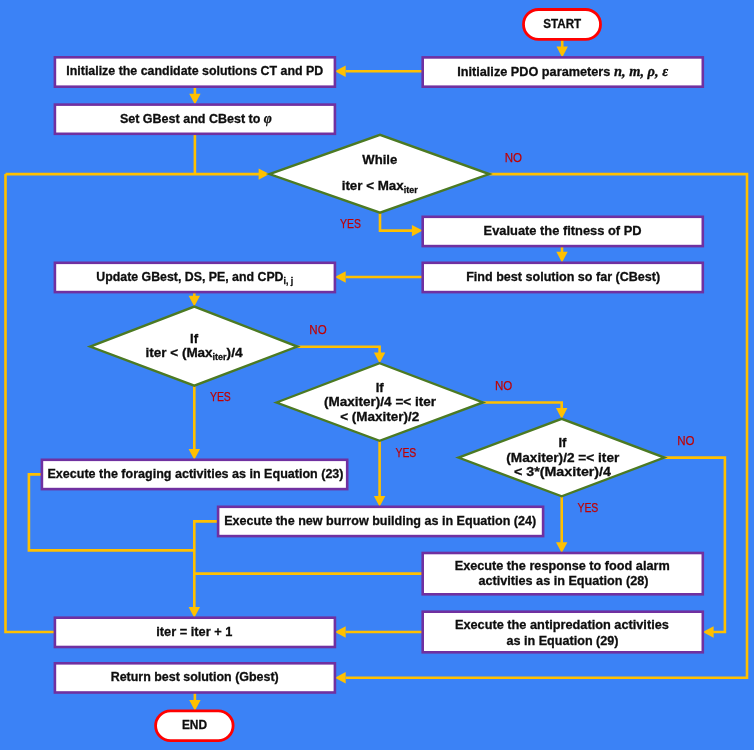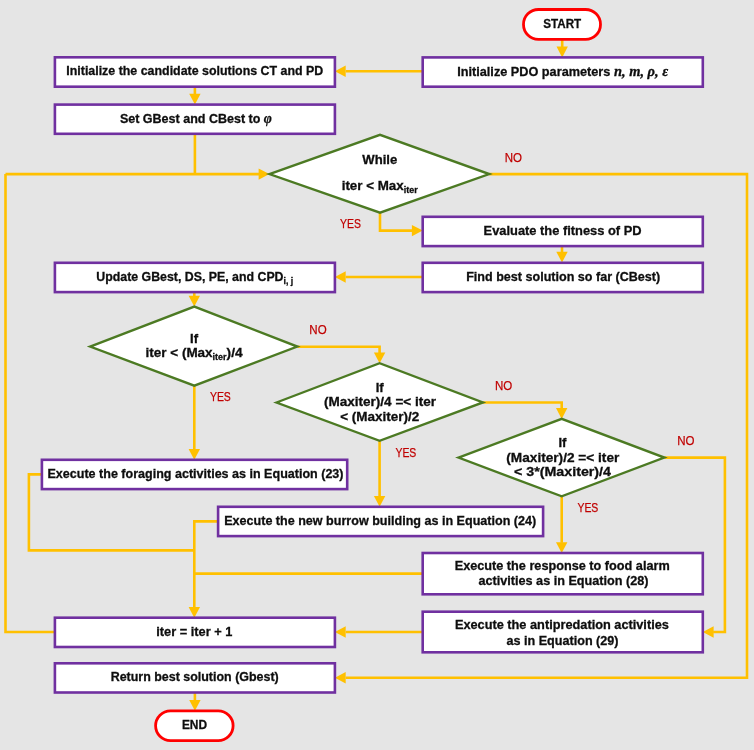--- a/index.html
+++ b/index.html
@@ -1,19 +1,19 @@
 <!DOCTYPE html>
 <html><head>
 <meta charset="utf-8">
 <title>PDO Flowchart</title>
 <style>
   html,body{margin:0;padding:0;background:#ffffff;}
   body{width:754px;height:750px;overflow:hidden;
        font-family:"Liberation Sans",sans-serif;-webkit-font-smoothing:antialiased;}
-  #stage{position:relative;width:754px;height:750px;background:#e5e5e5;}
+  #stage{position:relative;width:754px;height:750px;background:#3b82f6;}
   svg#chart{position:absolute;left:0;top:0;display:block;transform:translateZ(0);}
   .proc{fill:#ffffff;stroke:#7030A0;stroke-width:2.6;}
   .dec{fill:#ffffff;stroke:#4C7A23;stroke-width:2.4;stroke-linejoin:miter;}
   .term{fill:#ffffff;stroke:#FF0000;stroke-width:2.8;}
   .conn{fill:none;stroke:#FFC000;stroke-width:2.6;stroke-linecap:butt;stroke-linejoin:miter;}
   .arrow{fill:#FFC000;stroke:none;}
   .t{font-family:"Liberation Sans",sans-serif;font-weight:bold;font-size:13.2px;
      fill:#0d0d0d;text-anchor:middle;stroke:#0d0d0d;stroke-width:0.3;
      paint-order:stroke fill;}
   .sub{font-size:9.4px;}

